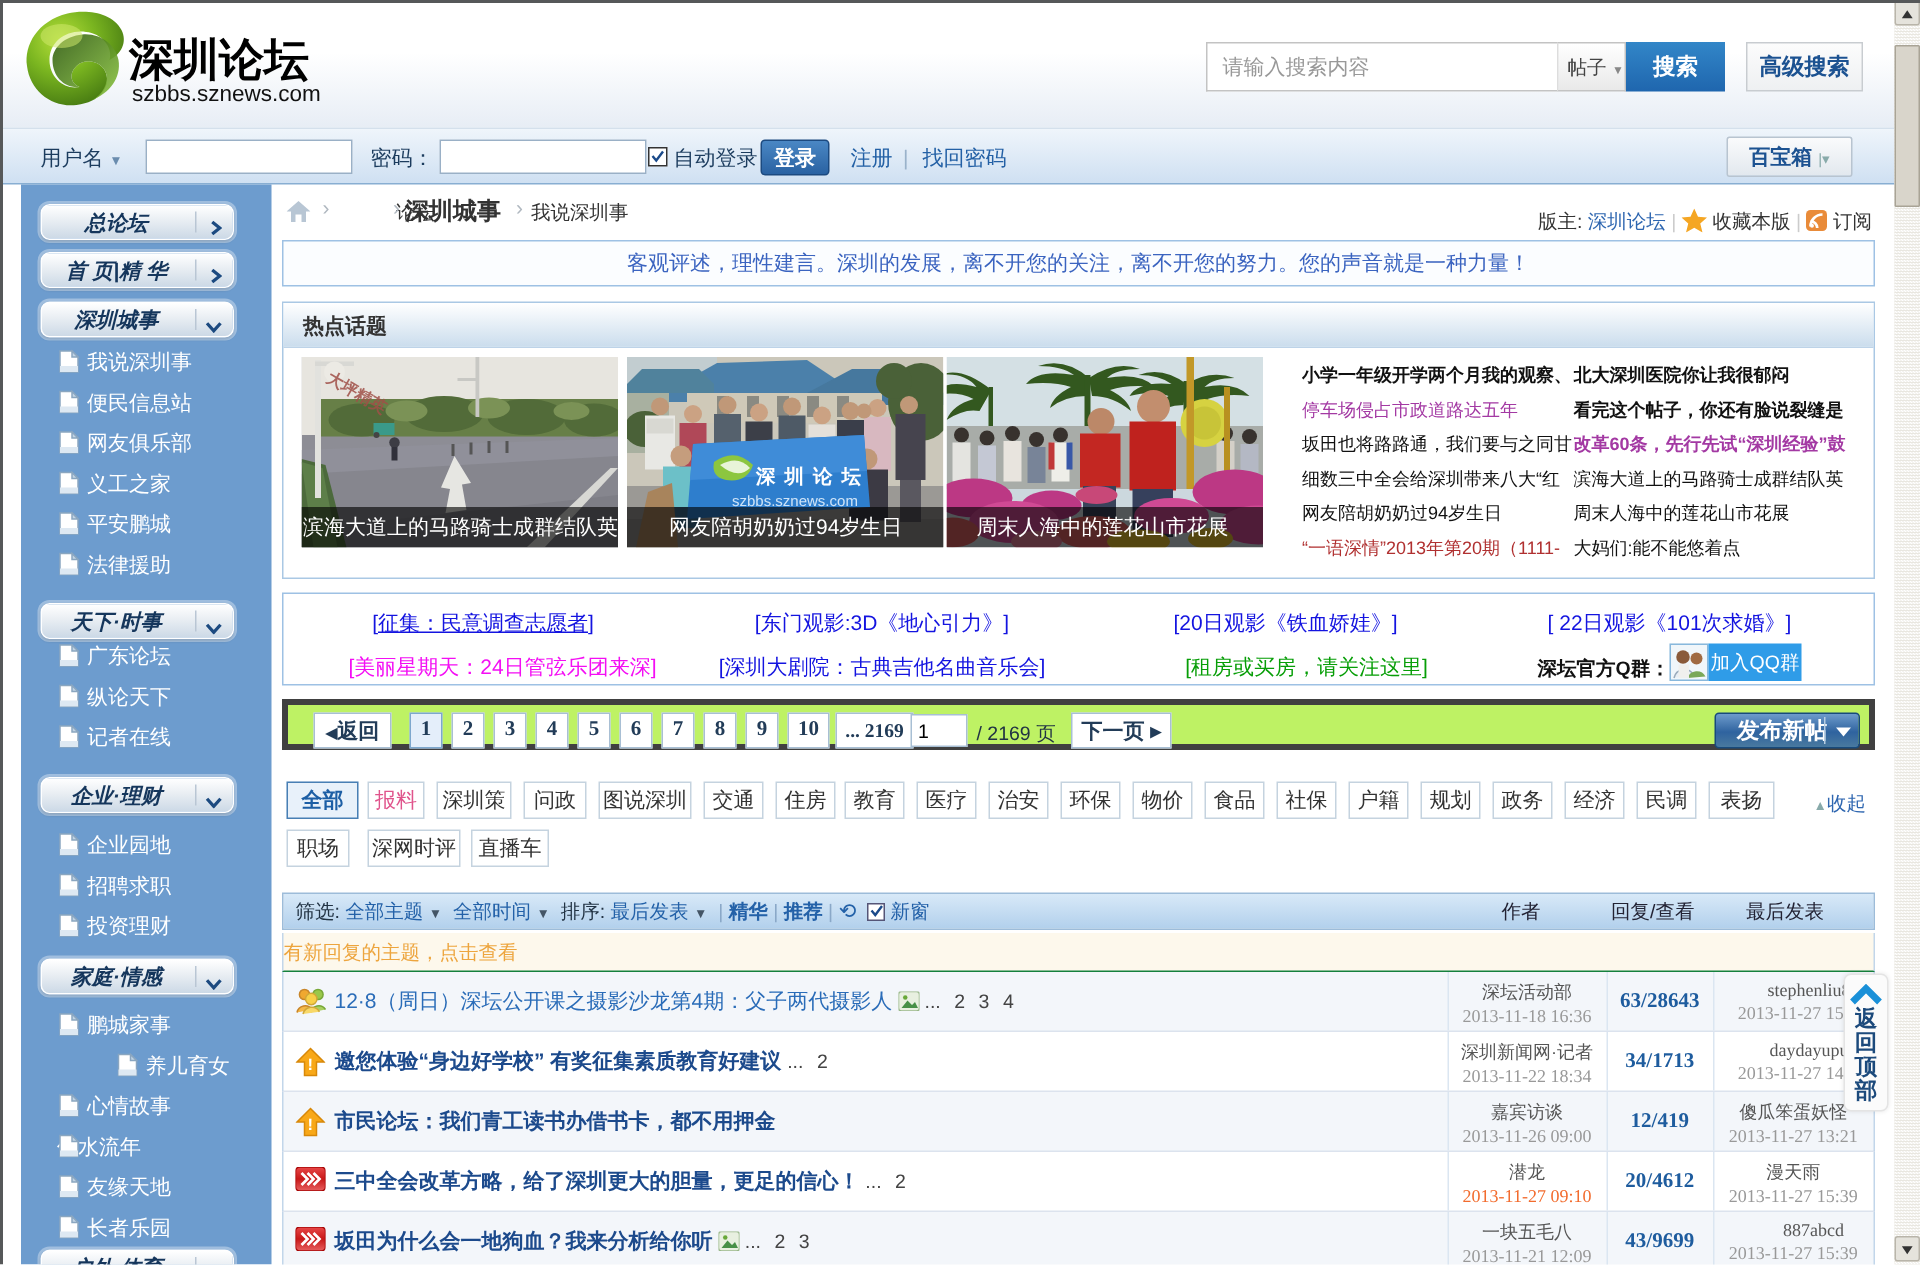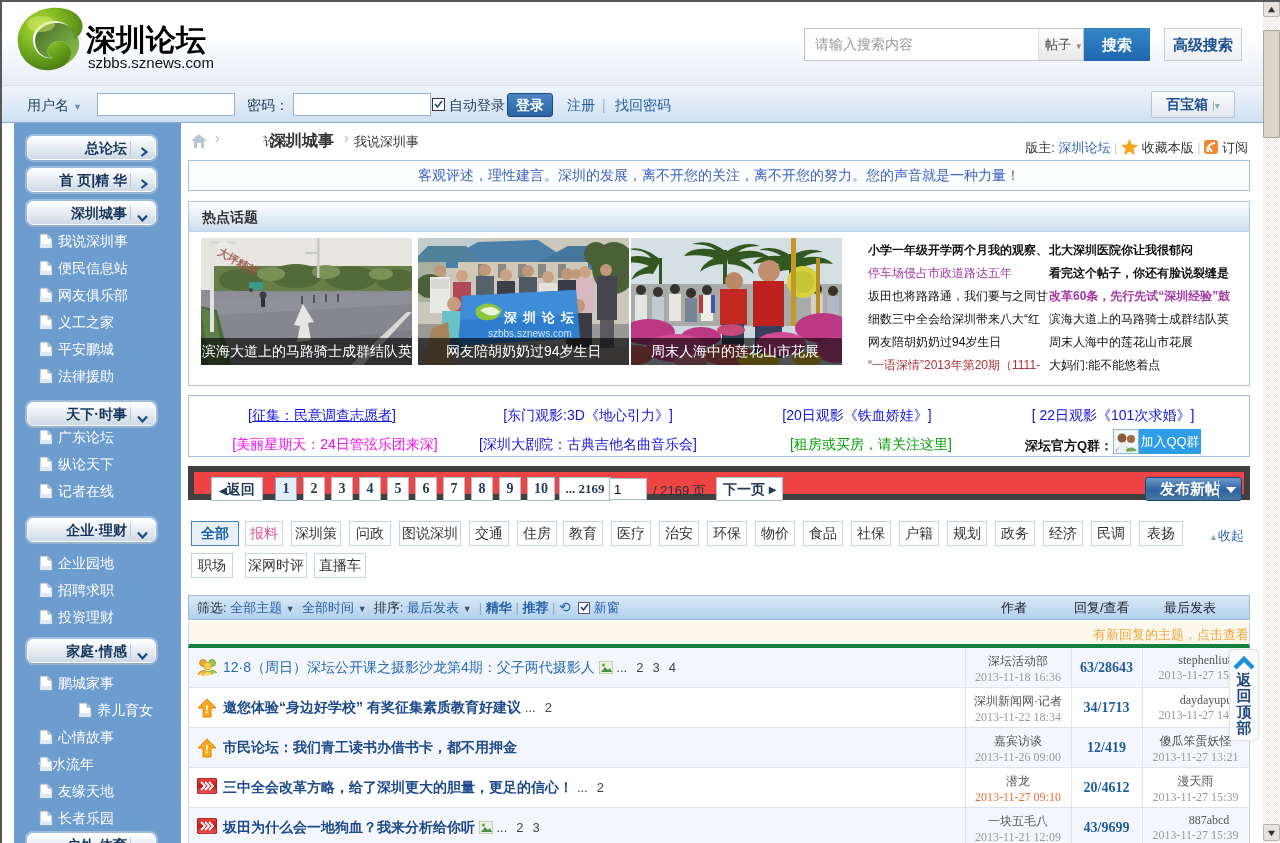--- a/index.html
+++ b/index.html
@@ -32,21 +32,21 @@
 
 #loginbar { position:absolute; left:2px; top:85px; width:1261px; height:38px; background:linear-gradient(#eff5fb,#cfe0f2); border-top:1px solid #d4e0ec; border-bottom:1px solid #88aed2; font-size:14px; color:#1c3c5e; }
 #loginbar .lab { position:absolute; top:11px; }
 #loginbar input.txt { position:absolute; top:7px; width:138px; height:23px; border:1px solid #9ab0c6; background:#fff; }
 #loginbtn { position:absolute; left:505px; top:7px; width:46px; height:24px; background:linear-gradient(#4a87c4,#2a62a2); border:1px solid #1c4a80; border-radius:3px; color:#fff; font-weight:bold; font-size:14px; text-align:center; line-height:22px; }
 #bbx { position:absolute; right:28px; top:5px; width:84px; height:27px; background:linear-gradient(#fafbfc,#e2e8ee); border:1px solid #b8c4d0; border-radius:2px; color:#1c5291; font-weight:bold; font-size:14px; text-align:center; line-height:25px; }
 
 
 #sidebar { position:absolute; left:14px; top:123px; width:167px; height:720px; background:#6d9cce; border-radius:0 0 0 0; }
 .sbhead { height:24px; border-radius:6px; background:linear-gradient(#ffffff,#e9eef3 45%,#ccd9e6); box-shadow:0 0 0 2px rgba(255,255,255,.35), 0 1px 2px rgba(0,0,0,.25); border:1px solid #fff; color:#15365c; font-weight:bold; font-size:14px; }
-.sbhead .t { position:absolute; left:0; right:28px; top:3px; text-align:right; }
+.sbhead .t { position:absolute; left:0; right:28px; top:3px; text-align:center;font-style:italic; }
 .sbhead .sep { position:absolute; right:24px; top:4px; bottom:4px; width:1px; background:#b9c6d4; }
 .sbhead .ar { position:absolute; right:7px; top:7px; }
 .sbitem { height:27px; color:#fff; font-size:14px; padding-left:44px; line-height:27px; }
 .sbitem svg { position:absolute; left:25px; top:5px; }
 
 
 #main { position:absolute; left:188px; top:123px; width:1062px; height:720px; }
 #crumb { position:absolute; left:0; top:7px; width:1062px; height:24px; font-size:13px; color:#333; }
 #crumb .sep { color:#b0b8c0; font-size:14px; }
 #crumb .big { font-size:16px; font-weight:bold; }
@@ -58,41 +58,41 @@
 .photo { position:absolute; top:36px; width:211px; height:127px; overflow:hidden; }
 .photo .cap { position:absolute; left:0; bottom:0; width:211px; height:27px; background:rgba(0,0,0,.62); color:#fff; font-size:14px; line-height:27px; padding-left:8px; white-space:nowrap; overflow:hidden; }
 .hotlinks { position:absolute; top:37px; width:182px; font-size:12px; color:#111; }
 .hotlinks div { height:23px; line-height:23px; white-space:nowrap; overflow:hidden; }
 
 #annbox { position:absolute; left:0; top:272px; width:1062px; height:62px; border:1px solid #9ec1e4; background:#fff; font-size:14px; }
 #annbox .cell { position:absolute; height:21px; line-height:21px; white-space:nowrap; }
 .bluelink { color:#1414e0; }
 #qqw { position:absolute; left:924px; top:33px; width:88px; height:25px; }
 
-#pagerbox { position:absolute; left:0; top:343px; width:1062px; height:34px; border:6px solid #404040; background:#ef4444; }
+#pagerbox { position:absolute; left:0; top:343px; width:1062px; height:34px; border:4px solid #404040; background:#bef264; }
 .pbtn { position:absolute; top:5px; height:24px; border:1px solid #a8bfd4; background:#fff; color:#223c58; font-size:14px; text-align:center; line-height:22px; font-family:"Liberation Serif",serif; font-weight:bold; }
 .pbtn.bold { font-weight:bold; font-family:"Liberation Sans",sans-serif; }
 .pcur { background:#e4eefa; border-color:#7da7cd; font-weight:bold; }
 #newbtn { position:absolute; left:951px; top:5px; width:97px; height:24px; background:linear-gradient(#6d9bcb,#2f639f 55%,#49799f); border:1px solid #174a7c; border-radius:3px; color:#fff; font-weight:bold; font-size:15px; }
 #newbtn .t { position:absolute; left:14px; top:2px; }
 #newbtn .dv { position:absolute; right:22px; top:2px; bottom:2px; width:1px; background:#b8cee2; }
 #newbtn .ar { position:absolute; right:5px; top:9px; width:0; height:0; border:5px solid transparent; border-top:6px solid #fff; }
 
 #tabs { position:absolute; left:0; top:392px; width:1062px; }
 .tab { position:absolute; height:25px; border:1px solid #c5d3df; background:#fff; color:#333; font-size:14px; text-align:center; line-height:23px; }
 .tab.on { border:1px solid #487fb4; background:#e8f1fa; color:#1d5fa5; font-weight:bold; }
 .tab.pink { color:#e0548c; }
 #shrink { position:absolute; right:6px; top:12px; color:#2e66b0; font-size:13px; }
 
 #filterbar { position:absolute; left:0; top:472px; width:1062px; height:25px; background:linear-gradient(#d8e9f8,#b2d0ec); border:1px solid #9dbcd9; font-size:13px; color:#234; line-height:23px; }
 #filterbar a { color:#2361a8; text-decoration:none; }
 #filterbar .dar { font-size:9px; color:#456; }
 #fR { position:absolute; top:0; font-weight:normal; color:#223; }
 
-#newrep { position:absolute; left:0; top:499px; width:1062px; height:26px; background:#fdf8ec; border:1px solid #c2d6ea; border-top:none; border-bottom:4px solid #15803d; color:#eda53e; font-size:13px; text-align:right; line-height:25px; }
+#newrep { position:absolute; left:0; top:499px; width:1062px; height:26px; background:#fdf8ec; border:1px solid #c2d6ea; border-top:none; border-bottom:1px solid #15803d; color:#eda53e; font-size:13px; text-align:left; line-height:25px; }
 
 #threads { position:absolute; left:0; top:525px; width:1062px; }
 .trow { position:relative; width:1062px; height:40px; border-bottom:1px solid #dce3ee; border-left:1px solid #c2d6ea; border-right:1px solid #c2d6ea; background:#fff; }
 .trow.alt { background:#f3f6fa; }
 .trow .ic { position:absolute; left:8px; top:10px; }
 .trow .tt { position:absolute; left:34px; top:11px; font-size:14px; white-space:nowrap; }
 .t-blue { color:#2a6cb8; }
 .t-navy { color:#1c4a8c; font-weight:bold; }
 .pg { color:#444; font-weight:normal; font-size:13px; }
 .pg b { font-weight:normal; margin-left:9px; }

